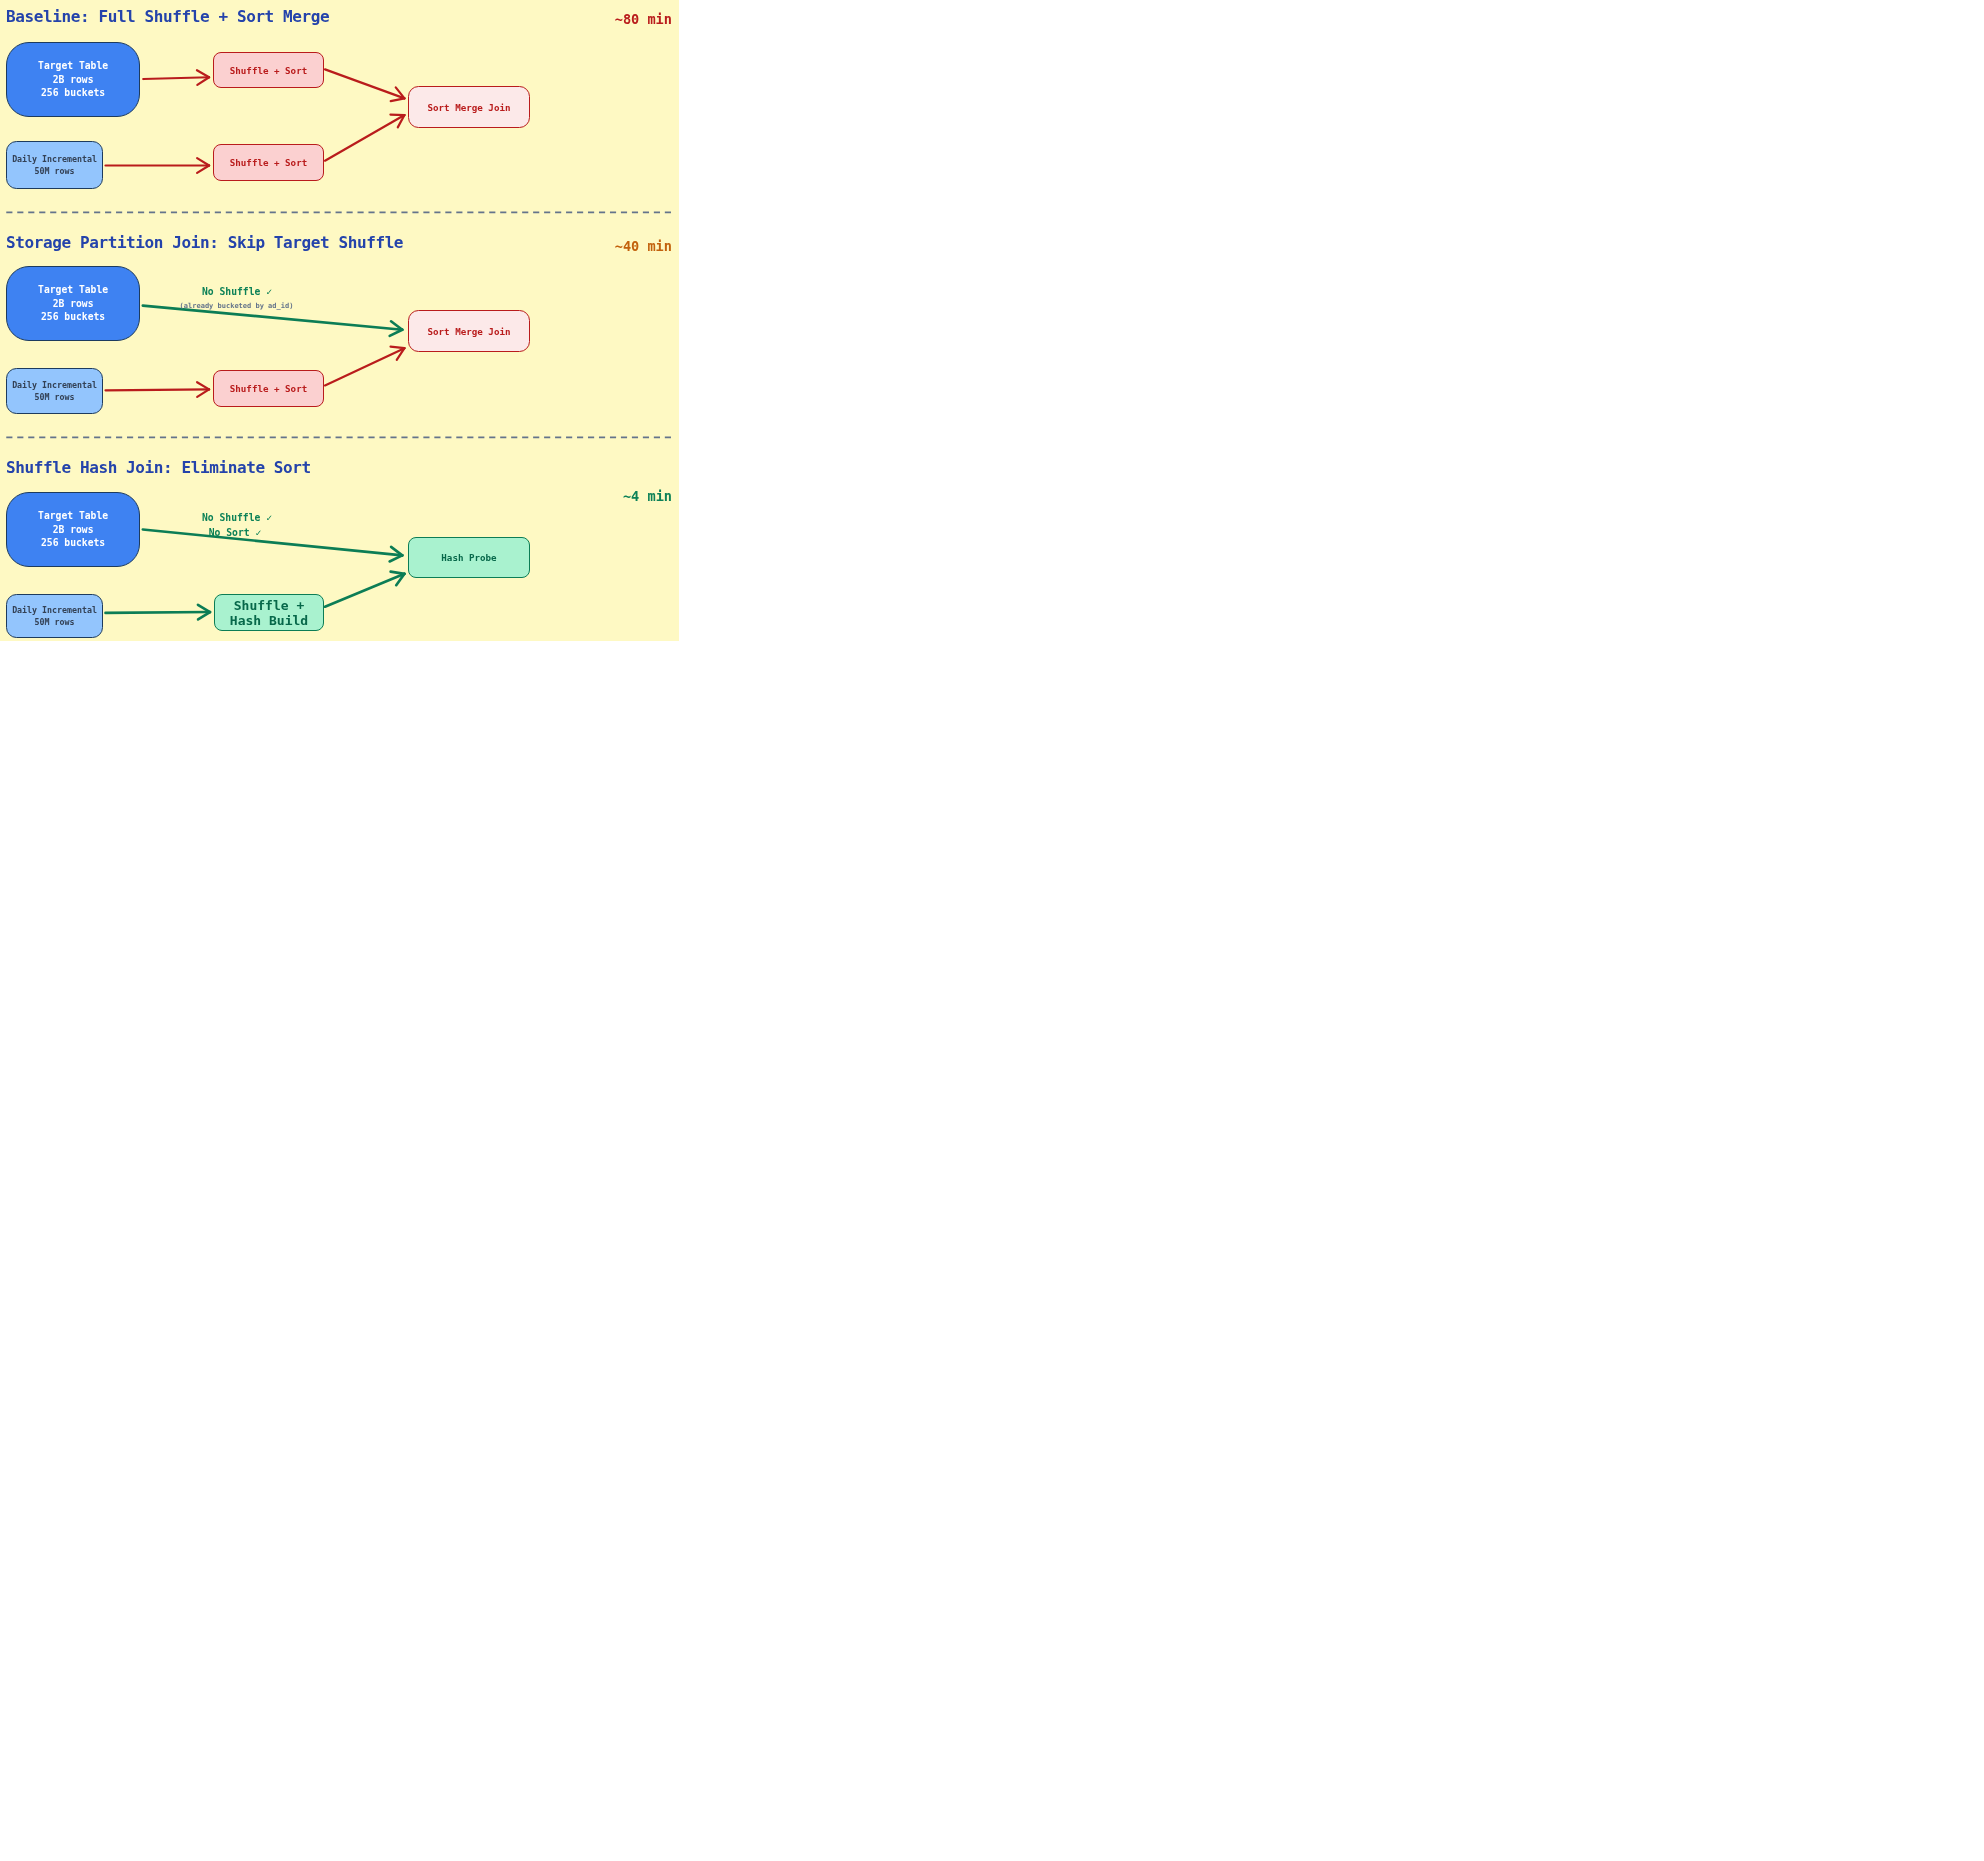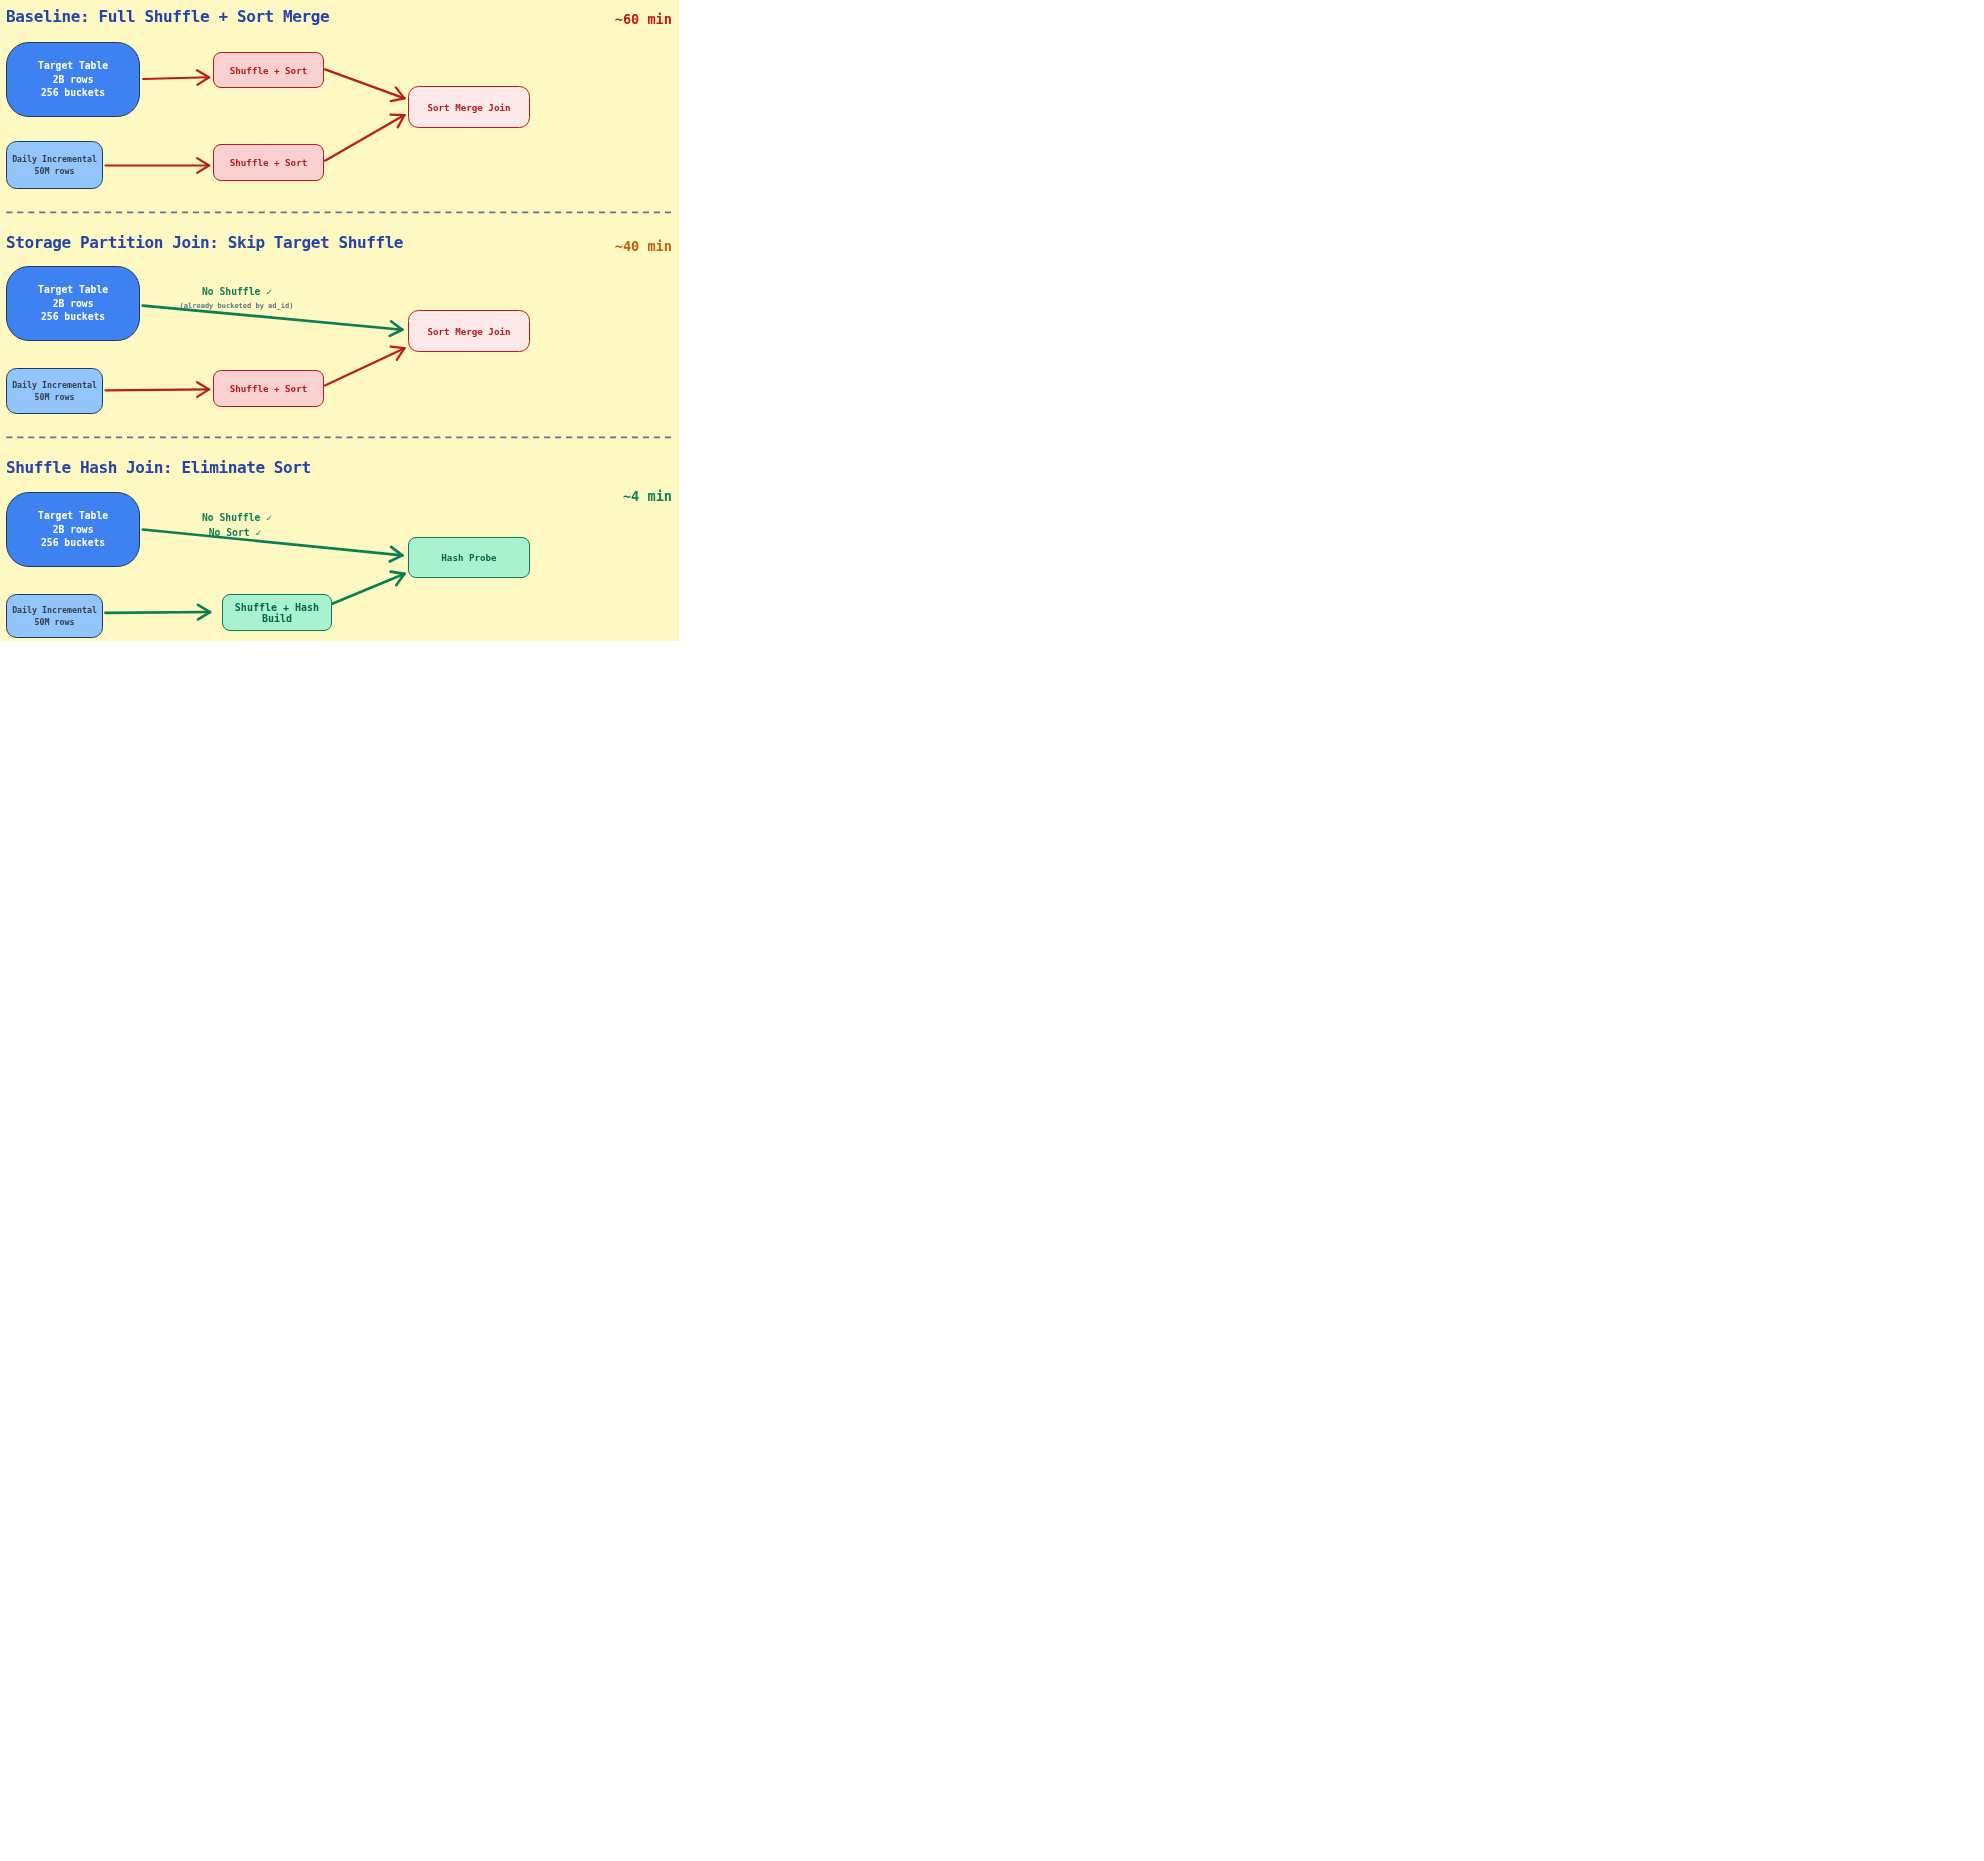--- a/index.html
+++ b/index.html
@@ -44,21 +44,21 @@
     color: #b91c1c; font-size: 9.2px;
   }
   .node-pinklight {
     background: #fce9e9; border: 1.8px solid #b91c1c; border-radius: 10.5px;
     color: #b91c1c; font-size: 9.2px;
   }
   .node-mint {
     background: #a9f2cf; border: 1.8px solid #0c7d55; border-radius: 8px;
     color: #07684a; font-size: 9.2px;
   }
-  .node-mint-small { font-size: 10px; margin-left: 8px; }
+  .node-mint-small { font-size: 13px; }
   .anno {
     position: absolute; text-align: center; z-index: 3; white-space: nowrap;
   }
   .anno-green { color: #0c8157; font-size: 9.7px; font-weight: bold; }
   .anno-gray  { color: #64748b; font-size: 7px; font-weight: bold; }
 </style>
 </head>
 <body>
 
 <div class="canvas">
@@ -96,21 +96,21 @@
       <line x1="921" y1="793" x2="889.2" y2="789.5" stroke="#b91c1c" stroke-width="5" stroke-linecap="round"></line>
       <line x1="916" y1="1265" x2="887.2" y2="1278.9" stroke="#0c7d55" stroke-width="6" stroke-linecap="round"></line>
       <line x1="916" y1="1265" x2="890.5" y2="1245.6" stroke="#0c7d55" stroke-width="6" stroke-linecap="round"></line>
       <line x1="478" y1="1394" x2="450.9" y2="1411.0" stroke="#0c7d55" stroke-width="6" stroke-linecap="round"></line>
       <line x1="478" y1="1394" x2="450.6" y2="1377.5" stroke="#0c7d55" stroke-width="6" stroke-linecap="round"></line>
       <line x1="921" y1="1307" x2="902.2" y2="1332.9" stroke="#0c7d55" stroke-width="6" stroke-linecap="round"></line>
       <line x1="921" y1="1307" x2="889.4" y2="1302.0" stroke="#0c7d55" stroke-width="6" stroke-linecap="round"></line>
     </svg>
 
   <div class="sec-title" style="top:7px">Baseline: Full Shuffle + Sort Merge</div>
-  <div class="time time-red" style="top:11.4px">~60 min</div>
+  <div class="time time-red" style="top:11.4px">~80 min</div>
 
   <div class="node node-target" style="left:6.1px;top:42px;width:134px;height:75px">
     <span>Target Table</span>
     <span>2B rows</span>
     <span>256 buckets</span>
   </div>
 
   <div class="node node-pink" style="left:213px;top:52px;width:111px;height:36px">
     <span>Shuffle + Sort</span>
   </div>

